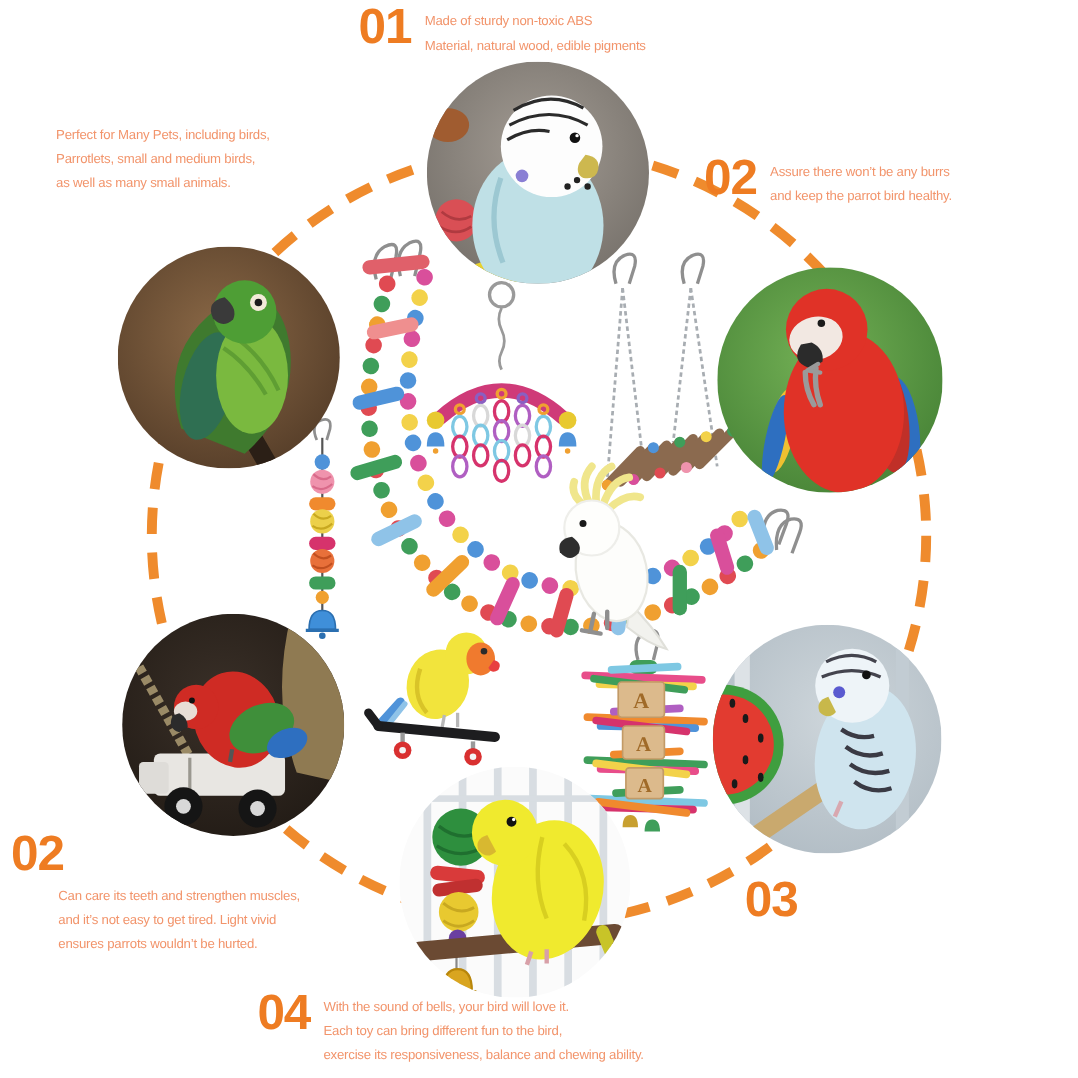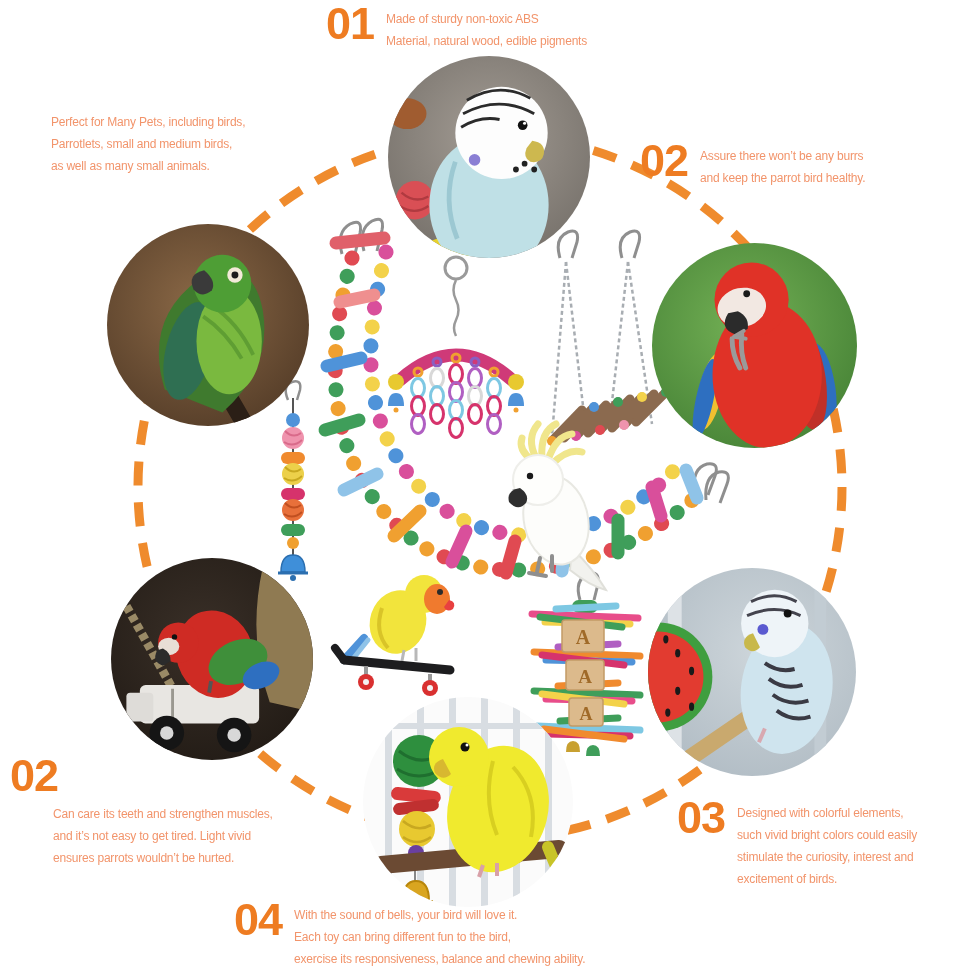--- a/index.html
+++ b/index.html
@@ -407,24 +407,20 @@
   </div>
 
   <div class="callout row" style="left:640px;top:143px;">
     <span class="num">02</span>
     <span class="txt">Assure there won’t be any burrs
 and keep the parrot bird healthy.</span>
   </div>
 
   <div class="callout row" style="left:645px;top:800px;margin-left:32px;">
     <span class="num">03</span>
-    <span class="txt">Designed with colorful elements,
-such vivid bright colors could easily
-stimulate the curiosity, interest and
-excitement of birds.</span>
   </div>
 
   <div class="callout row" style="left:234px;top:902px;">
     <span class="num">04</span>
     <span class="txt">With the sound of bells, your bird will love it.
 Each toy can bring different fun to the bird,
 exercise its responsiveness, balance and chewing ability.</span>
   </div>
 
   <div class="callout col" style="left:10px;top:758px;">

